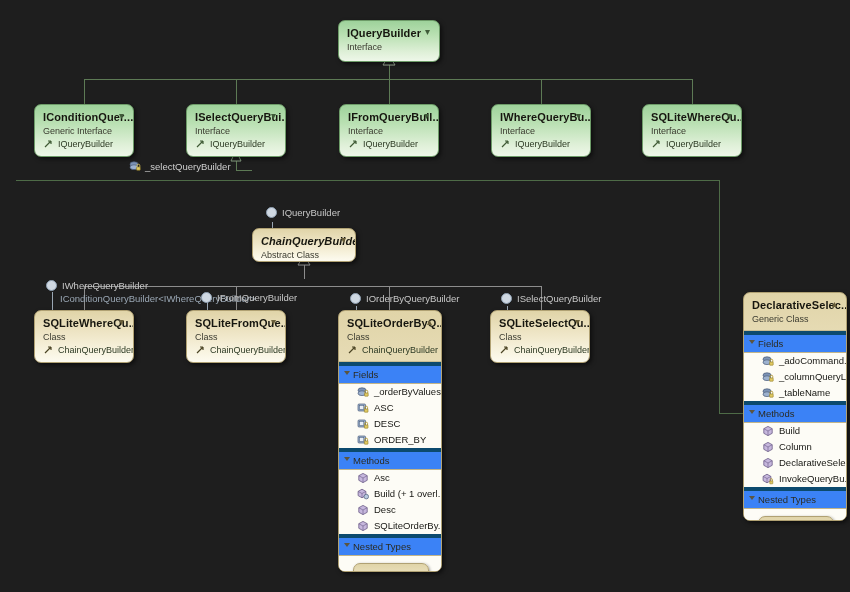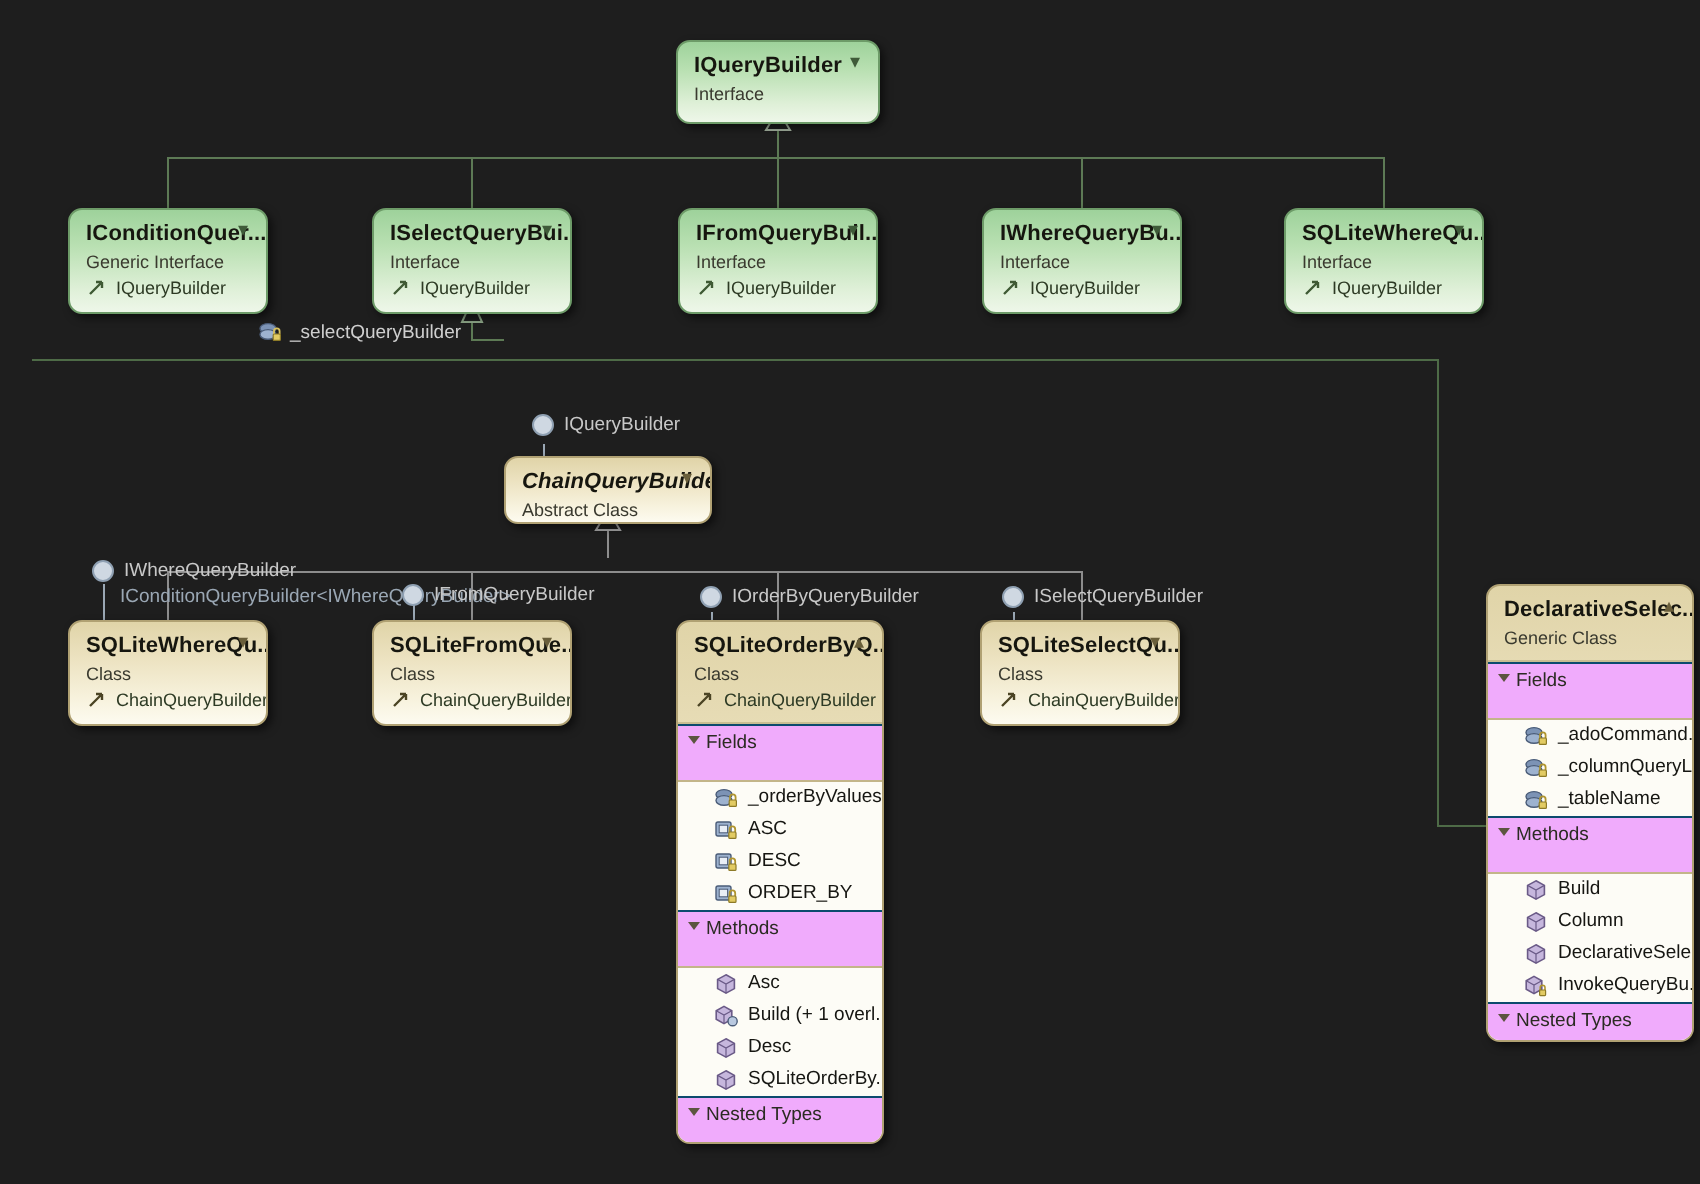--- a/index.html
+++ b/index.html
@@ -72,27 +72,27 @@
   
   .cls{
     background:linear-gradient(180deg,#e0d4a8 0%,#ece2c0 35%,#f7f2dd 75%,#fdfbf0 100%);
     border:1px solid #b0a173;
   }
   .cls .chev{color:#6a5f3b;}
 
   
   .body{background:#fdfcf6;border-top:1px solid #c9bd93;}
   .sect{
-    background:#f0abfc;
+    background:#3b82f6;
     font-size:9.5px;
     color:#2b2b22;
-    padding:2px 4px 12px 14px;
+    padding:2px 4px 2px 14px;
     position:relative;
     line-height:13px;
-    border-top:1px solid #0c4a6e;
+    border-top:4px solid #0c4a6e;
     border-bottom:1px solid #c3b589;
     white-space:nowrap;
   }
   .sect .tri{
     position:absolute;left:5px;top:5px;
     width:0;height:0;
     border-left:3.5px solid transparent;border-right:3.5px solid transparent;
     border-top:4px solid #5c5540;
   }
   .mrow{

